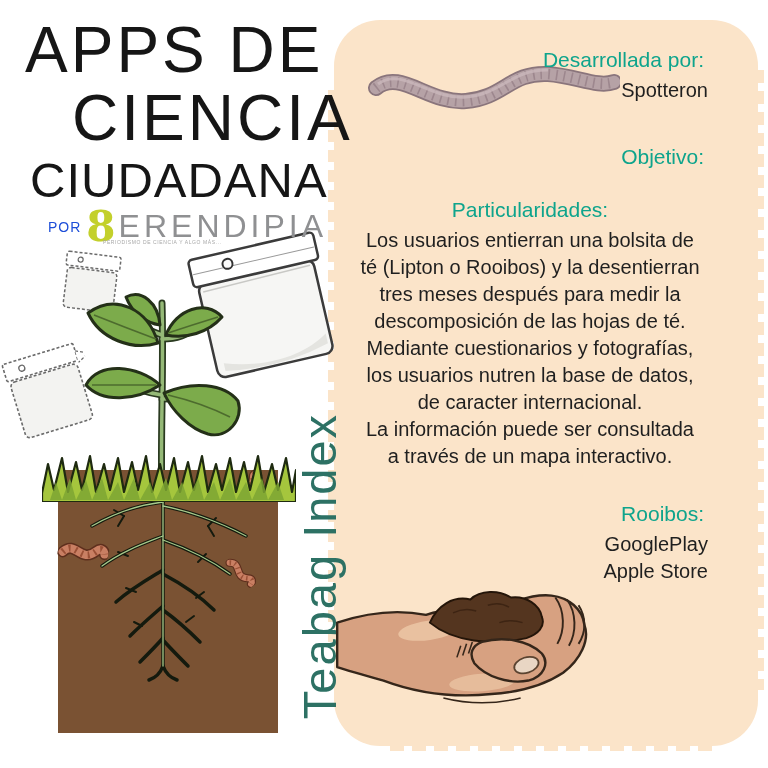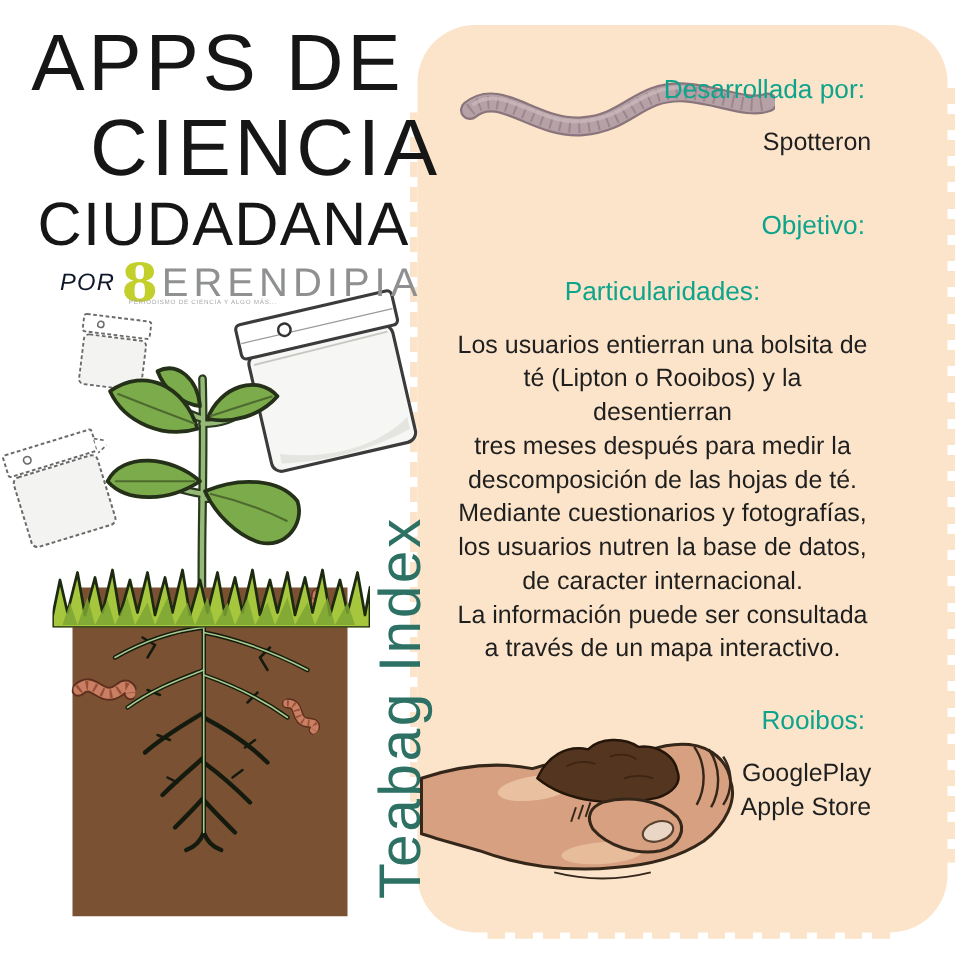--- a/index.html
+++ b/index.html
@@ -18,32 +18,32 @@
 
   
   .title-line{position:absolute;z-index:7;color:#161616;font-weight:300;line-height:1;
               letter-spacing:3px;}
   .t1{left:25px;top:18px;font-size:64px;}
   .t2{left:72px;top:86px;font-size:64px;}
   .t3{left:30px;top:156px;font-size:49px;font-weight:400;letter-spacing:1px;}
 
   
   .byline{position:absolute;left:48px;top:208px;display:flex;align-items:center;z-index:7;}
-  .byline .por{font-size:19px;color:#0f172a;letter-spacing:1px;margin-right:5px;font-style:italic;}
+  .byline .por{font-size:14px;color:#1d4ed8;letter-spacing:1px;margin-right:5px;}
   .byline .glyph{font-family:"DejaVu Serif","Liberation Serif",serif;font-size:42px;line-height:30px;
                  color:#c3d02b;font-weight:700;margin-right:3px;}
   .byline .brand{font-size:32px;color:#8f9092;letter-spacing:4px;font-weight:300;}
   .tagline{position:absolute;left:103px;top:239px;font-size:5px;color:#a8a8a8;
            letter-spacing:.6px;z-index:7;}
 
   
   .panel-text{position:absolute;left:352px;top:42px;width:356px;z-index:3;
               text-align:right;color:#1f1f1f;}
-  .sec-head{color:#0ea48c;font-size:21px;font-weight:400;margin:16px;line-height:27px;}
-  .sec-body{font-size:20px;line-height:27px;margin:11px;white-space:pre-line;}
+  .sec-head{color:#0ea48c;font-size:21px;font-weight:400;margin:4px;line-height:27px;}
+  .sec-body{font-size:20px;line-height:27px;margin:0;white-space:pre-line;}
   .m-dev{margin-top:0;}
   .m-obj{margin-top:39px;text-align:right;}
   .m-par{margin-top:26px;text-align:center;}
   .m-des{margin-top:30px;}
 
   
   .vertical{position:absolute;left:292px;top:740px;width:348px;height:58px;z-index:5;
             transform:rotate(-90deg);transform-origin:0 0;font-size:47px;font-weight:300;
             color:#2d7164;letter-spacing:2px;text-align:center;line-height:56px;}
 

